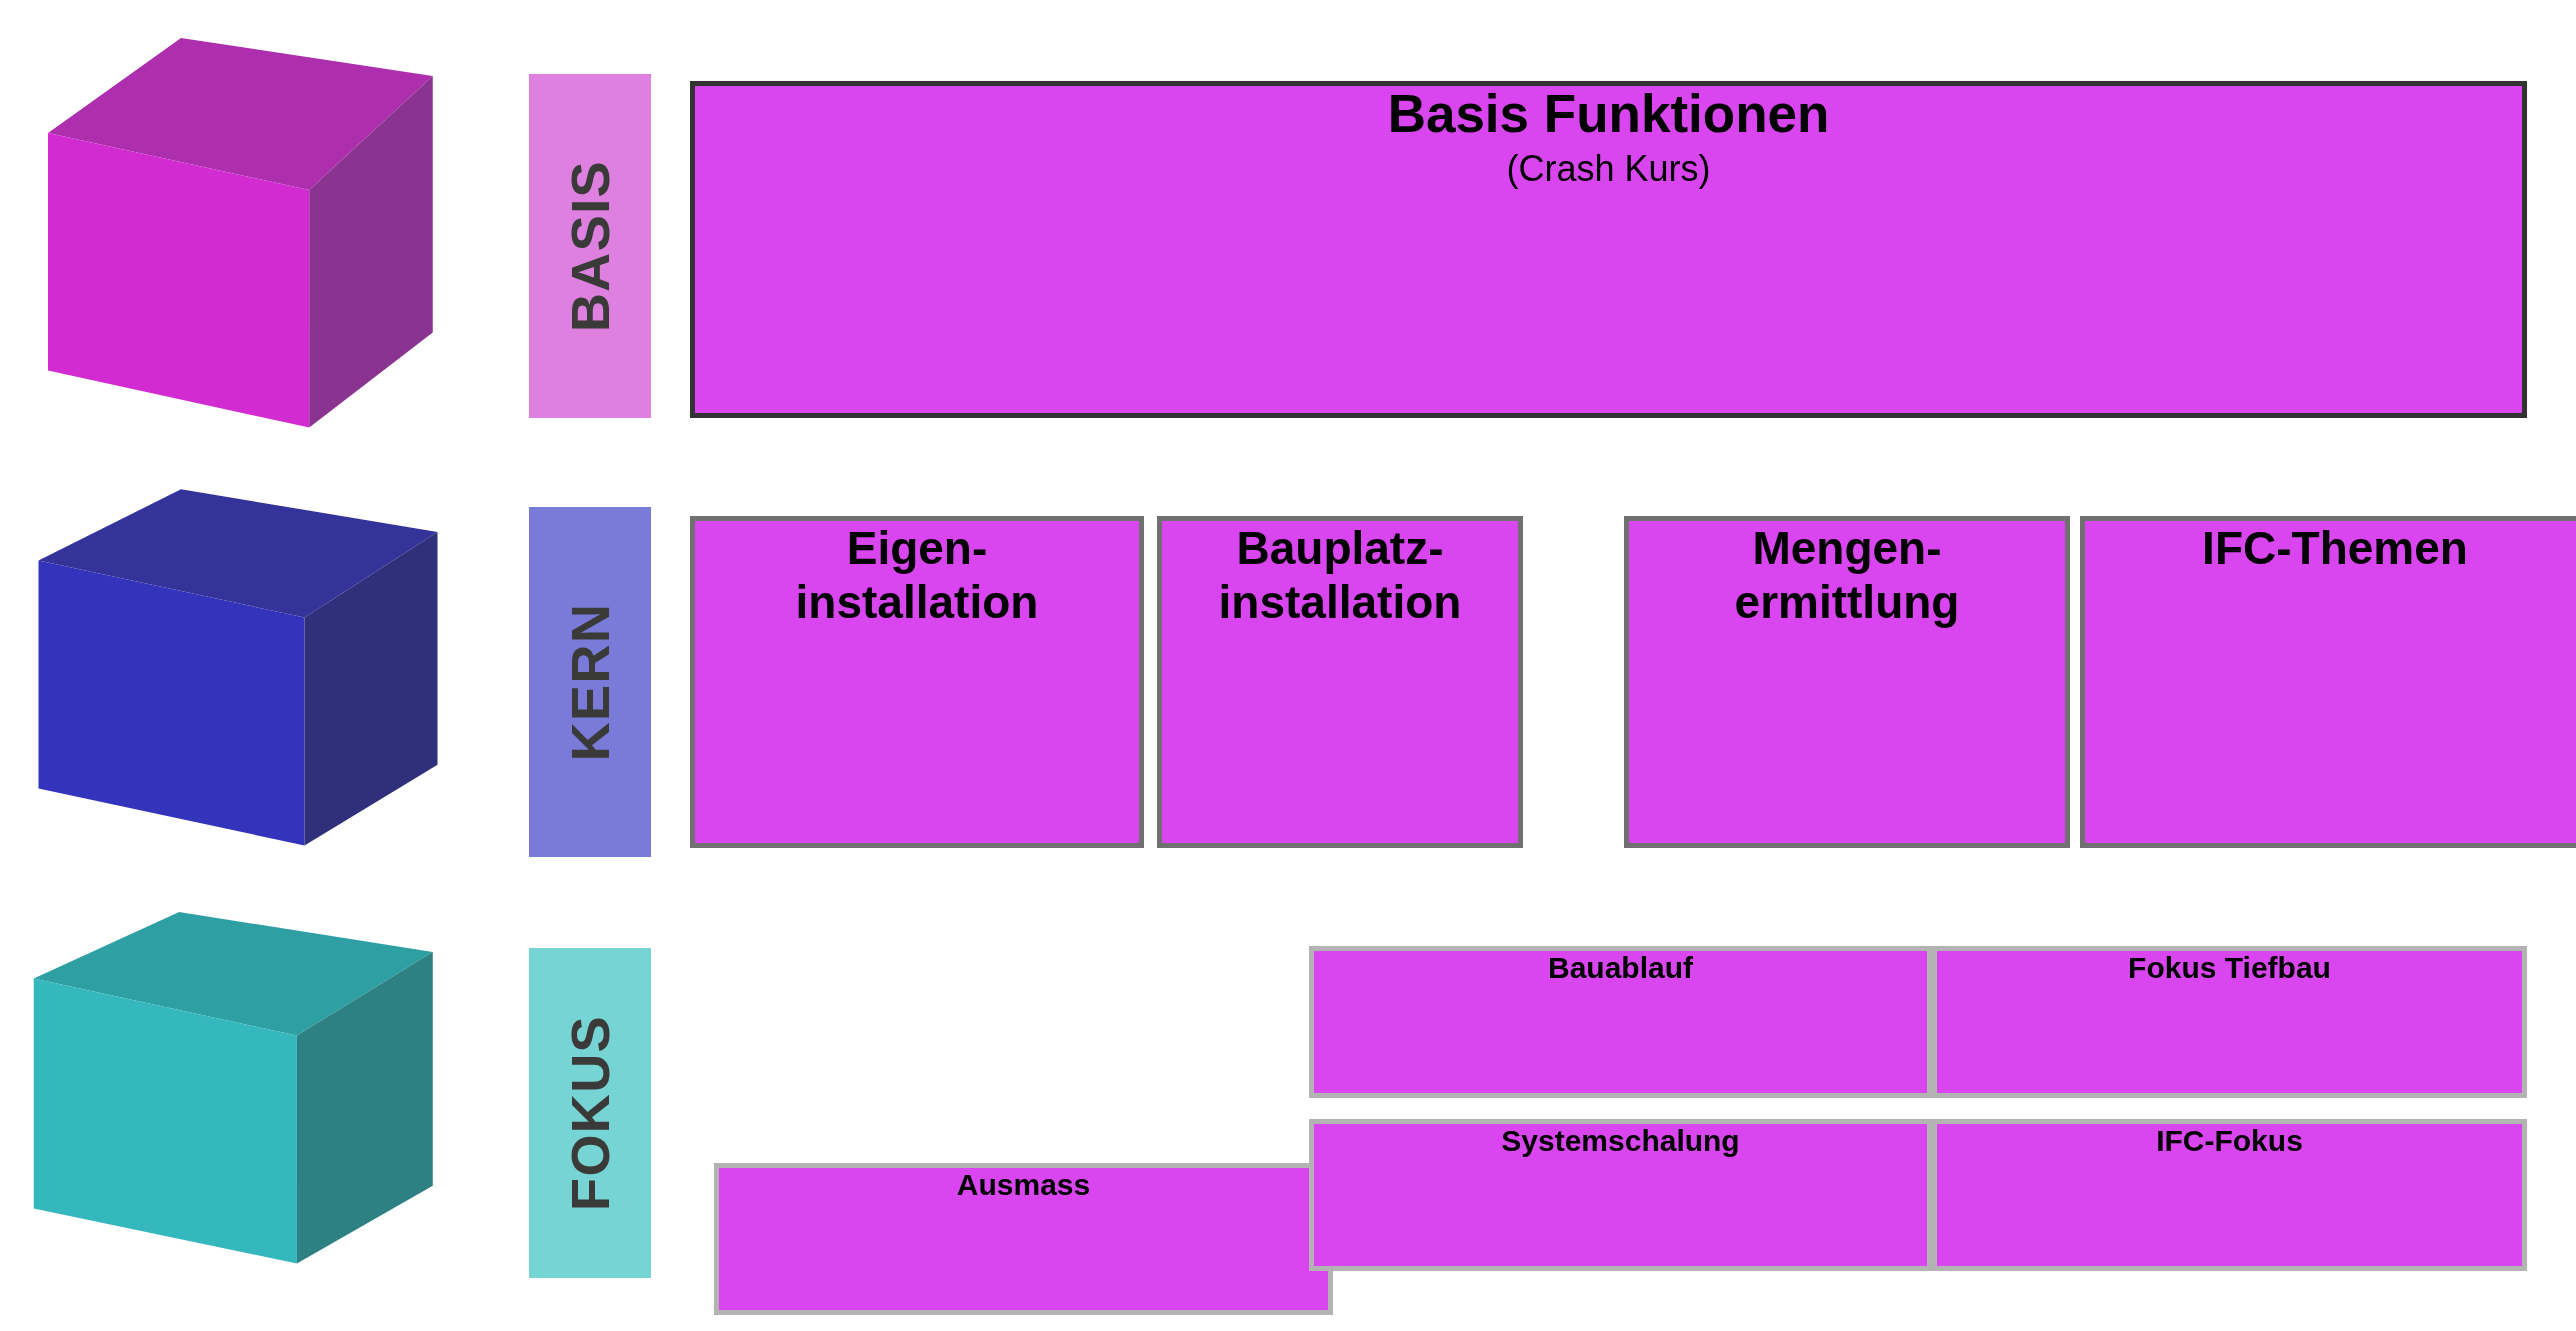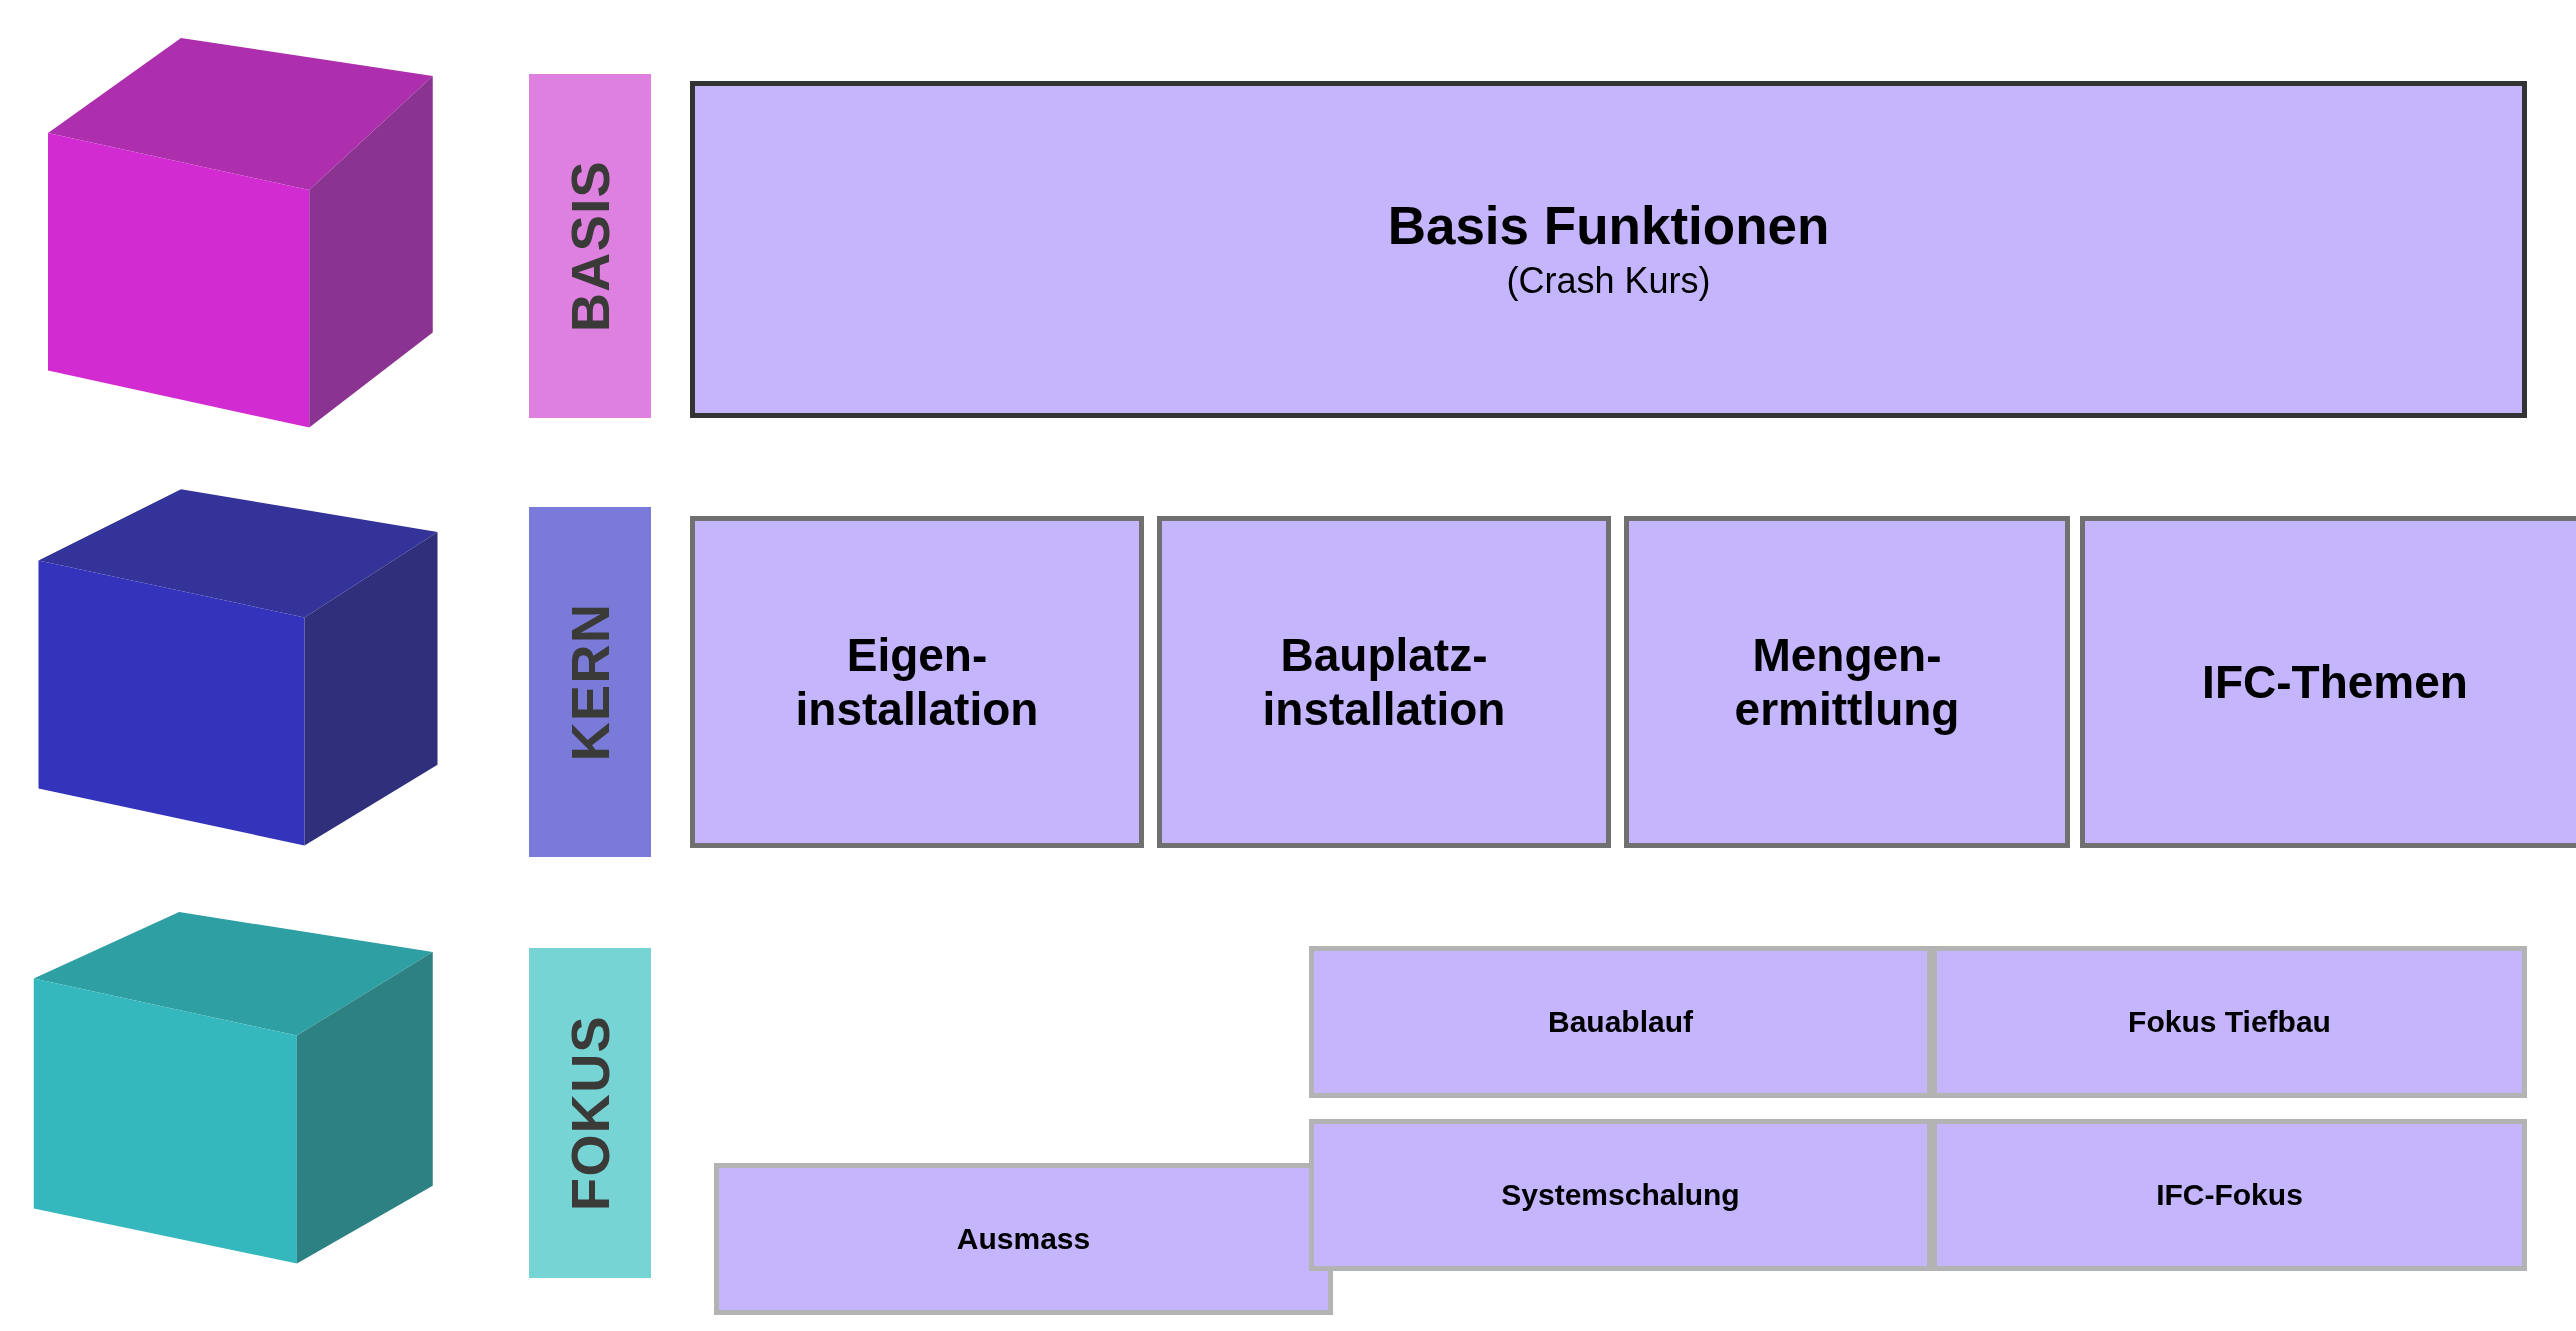--- a/index.html
+++ b/index.html
@@ -54,26 +54,26 @@
     font-weight: bold;
     font-size: 54px;
     letter-spacing: 1.4px;
     color: #3a3a38;
     font-family: "Liberation Sans", sans-serif;
   }
 
   
   .box {
     position: absolute;
-    background: #c4b5fd;
+    background: #d946ef;
     box-sizing: border-box;
     display: flex;
     flex-direction: column;
     align-items: center;
-    justify-content: center;
+    justify-content: flex-start;
     text-align: center;
   }
 
   
   #basis-box {
     left: 690px;
     top: 81px;
     width: 1837px;
     height: 337px;
     border: 5.7px solid #333333;
@@ -158,21 +158,21 @@
 
     <div class="label-bar" style="left:529px;top:32px;height:350px;background:#7a7bd8;">
       <span class="label-text">KERN</span>
     </div>
 
     <div class="box kern-box" style="left:690px;width:454px;top:41px;">
       <div class="box-title">Eigen-
 installation</div>
     </div>
 
-    <div class="box kern-box" style="left:1157px;width:454px;top:41px;">
+    <div class="box kern-box" style="left:1157px;width:366px;top:41px;">
       <div class="box-title">Bauplatz-
 installation</div>
     </div>
 
     <div class="box kern-box" style="left:1624px;width:446px;top:41px;">
       <div class="box-title">Mengen-
 ermittlung</div>
     </div>
 
     <div class="box kern-box" style="left:2080px;width:510px;top:41px;">

